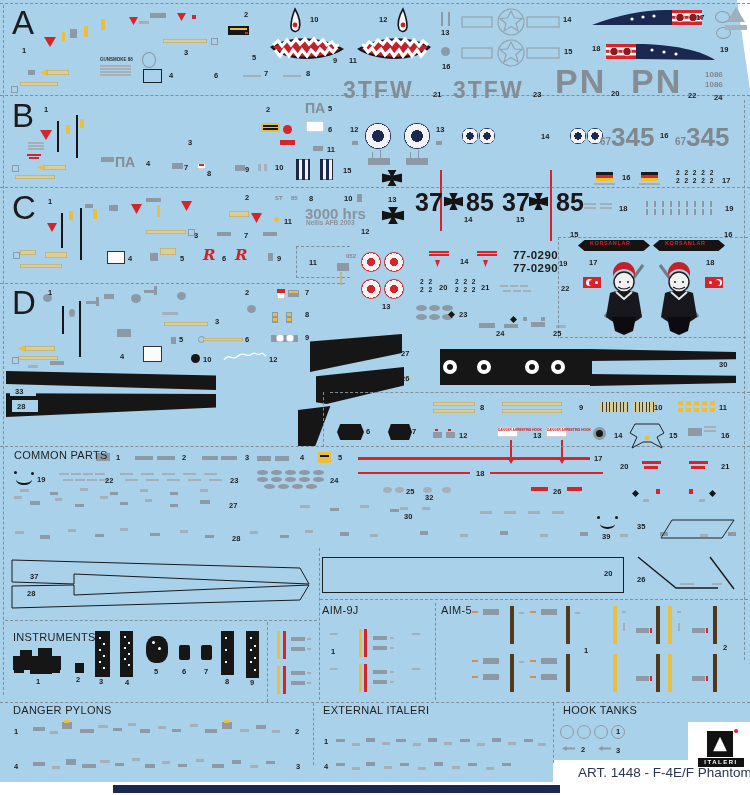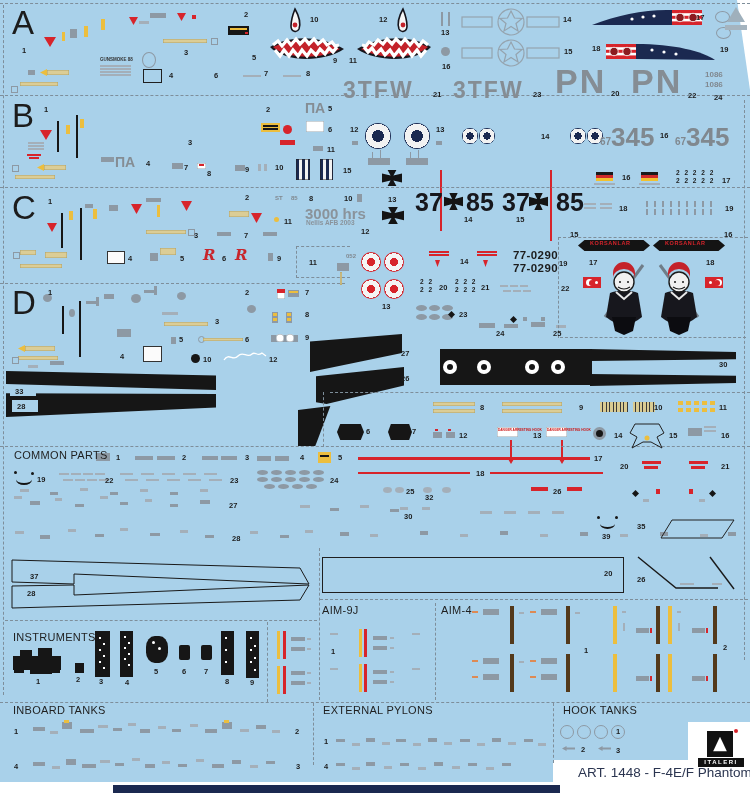--- a/index.html
+++ b/index.html
@@ -952,30 +952,30 @@
       <span class="lbl " style="left: 36px; top: 678px;">1</span>
       <span class="lbl " style="left: 76px; top: 676px;">2</span>
       <span class="lbl " style="left: 99px; top: 678px;">3</span>
       <span class="lbl " style="left: 125px; top: 679px;">4</span>
       <span class="lbl " style="left: 154px; top: 668px;">5</span>
       <span class="lbl " style="left: 182px; top: 668px;">6</span>
       <span class="lbl " style="left: 204px; top: 668px;">7</span>
       <span class="lbl " style="left: 225px; top: 678px;">8</span>
       <span class="lbl " style="left: 250px; top: 679px;">9</span>
       <span class="lbl ttl" style="left: 322px; top: 605px;">AIM-9J</span>
-      <span class="lbl ttl" style="left: 441px; top: 605px;">AIM-4</span>
+      <span class="lbl ttl" style="left: 441px; top: 605px;">AIM-5</span>
       <span class="lbl " style="left: 331px; top: 648px;">1</span>
       <span class="lbl " style="left: 584px; top: 647px;">1</span>
       <span class="lbl " style="left: 723px; top: 644px;">2</span>
-      <span class="lbl ttl" style="left: 13px; top: 705px;">INBOARD TANKS</span>
+      <span class="lbl ttl" style="left: 13px; top: 705px;">DANGER PYLONS</span>
       <span class="lbl " style="left: 14px; top: 728px;">1</span>
       <span class="lbl " style="left: 295px; top: 728px;">2</span>
       <span class="lbl " style="left: 14px; top: 763px;">4</span>
       <span class="lbl " style="left: 296px; top: 763px;">3</span>
-      <span class="lbl ttl" style="left: 323px; top: 705px;">EXTERNAL PYLONS</span>
+      <span class="lbl ttl" style="left: 323px; top: 705px;">EXTERNAL ITALERI</span>
       <span class="lbl " style="left: 324px; top: 738px;">1</span>
       <span class="lbl " style="left: 324px; top: 763px;">4</span>
       <span class="lbl ttl" style="left: 563px; top: 705px;">HOOK TANKS</span>
       <span class="lbl " style="left: 616px; top: 728px;">1</span>
       <span class="lbl " style="left: 581px; top: 746px;">2</span>
       <span class="lbl " style="left: 616px; top: 747px;">3</span>
     </div>
 </div>
 
 </body></html>

